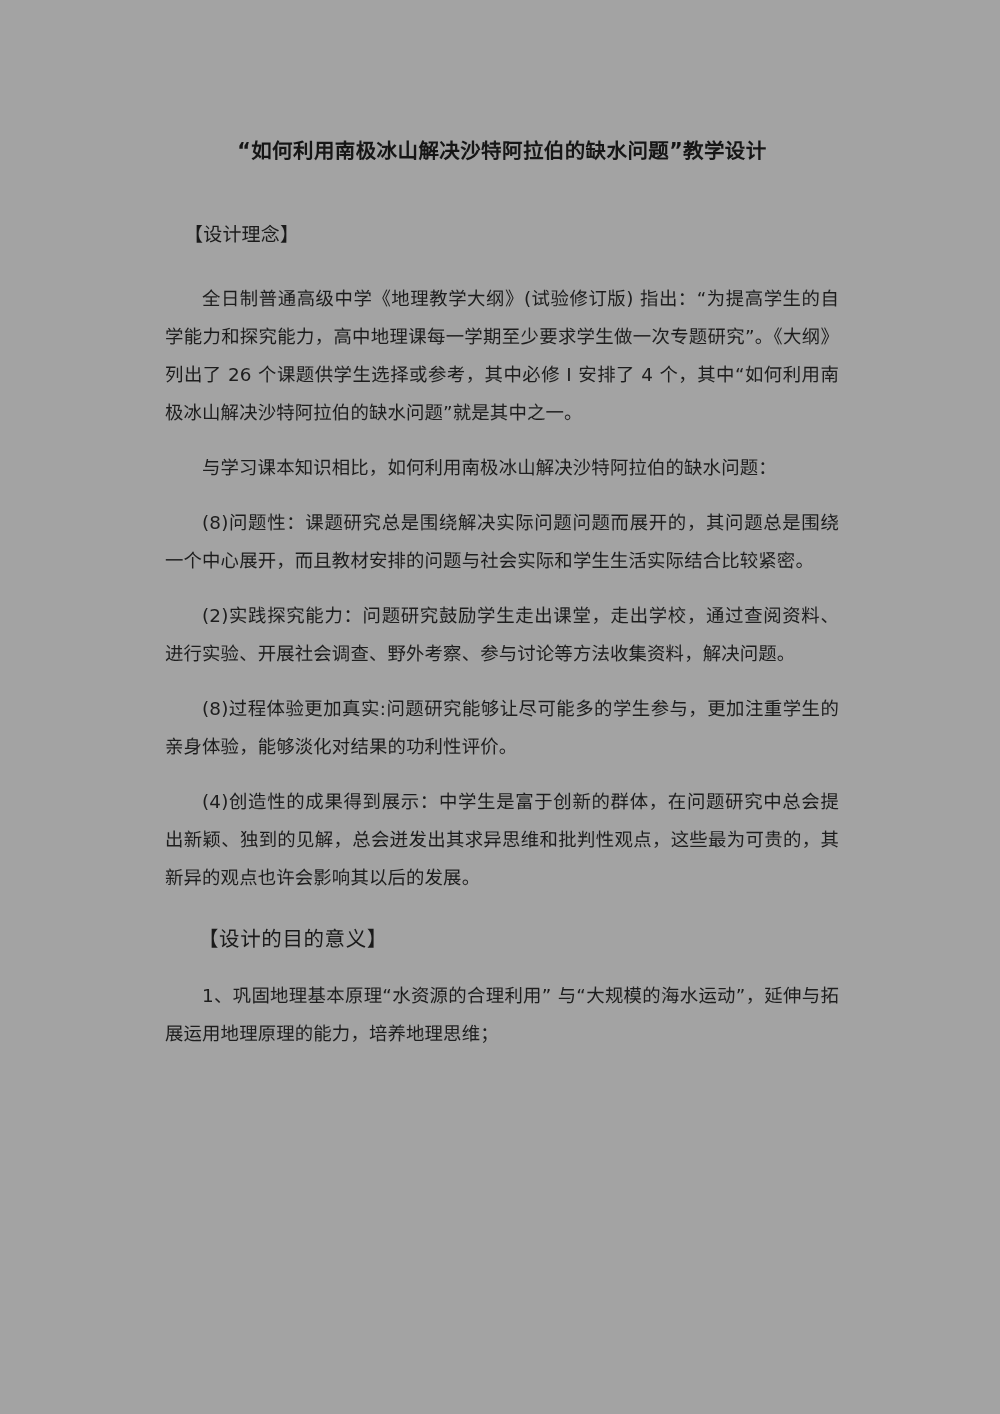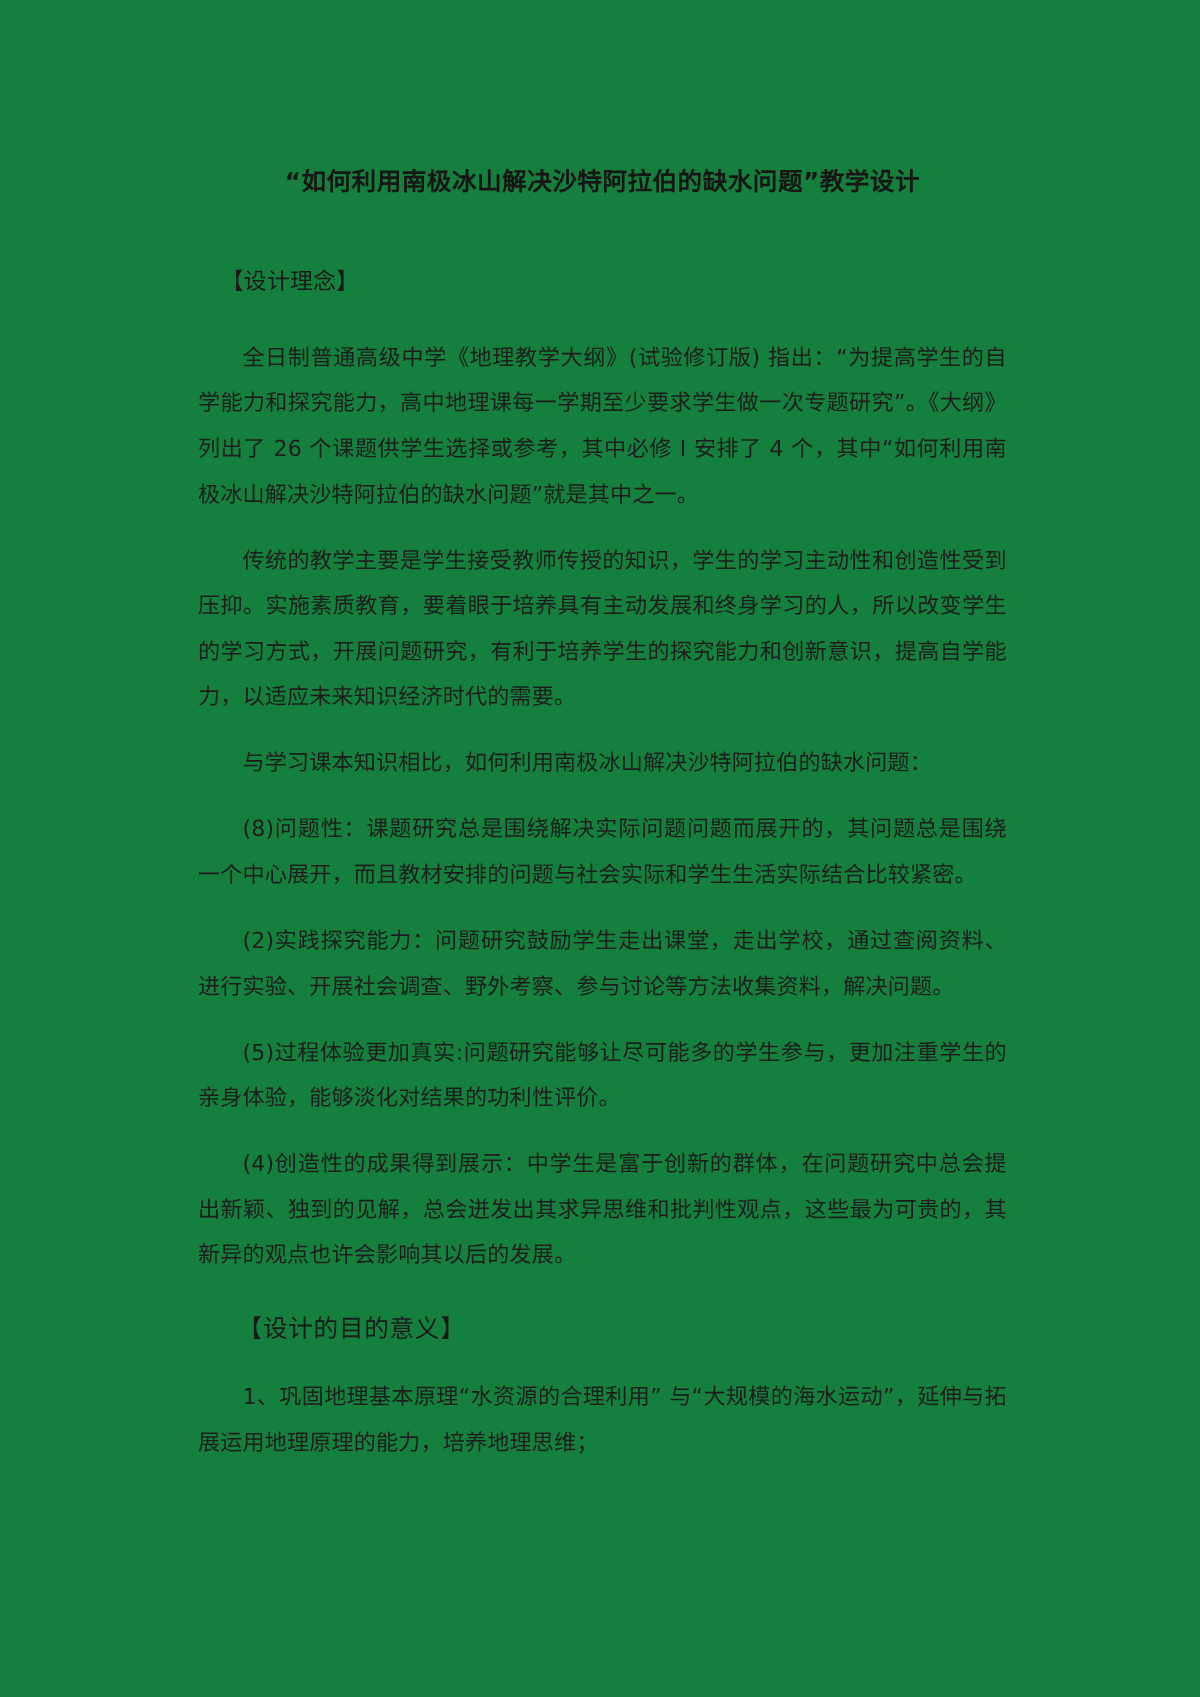--- a/index.html
+++ b/index.html
@@ -6,21 +6,21 @@
   html, body {
     margin: 0;
     padding: 0;
     background: #ffffff;
   }
 
   .page {
     position: relative;
     width: 1000px;
     height: 1414px;
-    background: #15803d;
+    background: #a3a3a3;
     margin: 0 auto;
     overflow: hidden;
     font-family: "DejaVu Sans", "Liberation Sans", sans-serif;
     color: #1a1a1a;
     -webkit-font-smoothing: antialiased;
   }
 
   .content {
     position: absolute;
     left: 148px;
@@ -82,29 +82,28 @@
 
 <div class="page">
   <div class="content">
 
     <h1 class="doc-title">“如何利用南极冰山解决沙特阿拉伯的缺水问题”教学设计</h1>
 
     <h2 class="section-heading heading-ideology">【设计理念】</h2>
 
     <p class="para para-first">全日制普通高级中学《地理教学大纲》(试验修订版) 指出：“为提高学生的自学能力和探究能力，高中地理课每一学期至少要求学生做一次专题研究”。《大纲》列出了 26 个课题供学生选择或参考，其中必修 I 安排了 4 个，其中“如何利用南极冰山解决沙特阿拉伯的缺水问题”就是其中之一。</p>
 
-    <p class="para">传统的教学主要是学生接受教师传授的知识，学生的学习主动性和创造性受到压抑。实施素质教育，要着眼于培养具有主动发展和终身学习的人，所以改变学生的学习方式，开展问题研究，有利于培养学生的探究能力和创新意识，提高自学能力，以适应未来知识经济时代的需要。</p>
 
     <p class="para">与学习课本知识相比，如何利用南极冰山解决沙特阿拉伯的缺水问题：</p>
 
     <p class="para">(8)问题性：课题研究总是围绕解决实际问题问题而展开的，其问题总是围绕一个中心展开，而且教材安排的问题与社会实际和学生生活实际结合比较紧密。</p>
 
     <p class="para">(2)实践探究能力：问题研究鼓励学生走出课堂，走出学校，通过查阅资料、进行实验、开展社会调查、野外考察、参与讨论等方法收集资料，解决问题。</p>
 
-    <p class="para">(5)过程体验更加真实:问题研究能够让尽可能多的学生参与，更加注重学生的亲身体验，能够淡化对结果的功利性评价。</p>
+    <p class="para">(8)过程体验更加真实:问题研究能够让尽可能多的学生参与，更加注重学生的亲身体验，能够淡化对结果的功利性评价。</p>
 
 
     <p class="para">(4)创造性的成果得到展示：中学生是富于创新的群体，在问题研究中总会提出新颖、独到的见解，总会迸发出其求异思维和批判性观点，这些最为可贵的，其新异的观点也许会影响其以后的发展。</p>
 
     <h2 class="section-heading heading-purpose">【设计的目的意义】</h2>
 
     <p class="para">1、巩固地理基本原理“水资源的合理利用” 与“大规模的海水运动”，延伸与拓展运用地理原理的能力，培养地理思维；</p>
 
   </div>
 </div>

